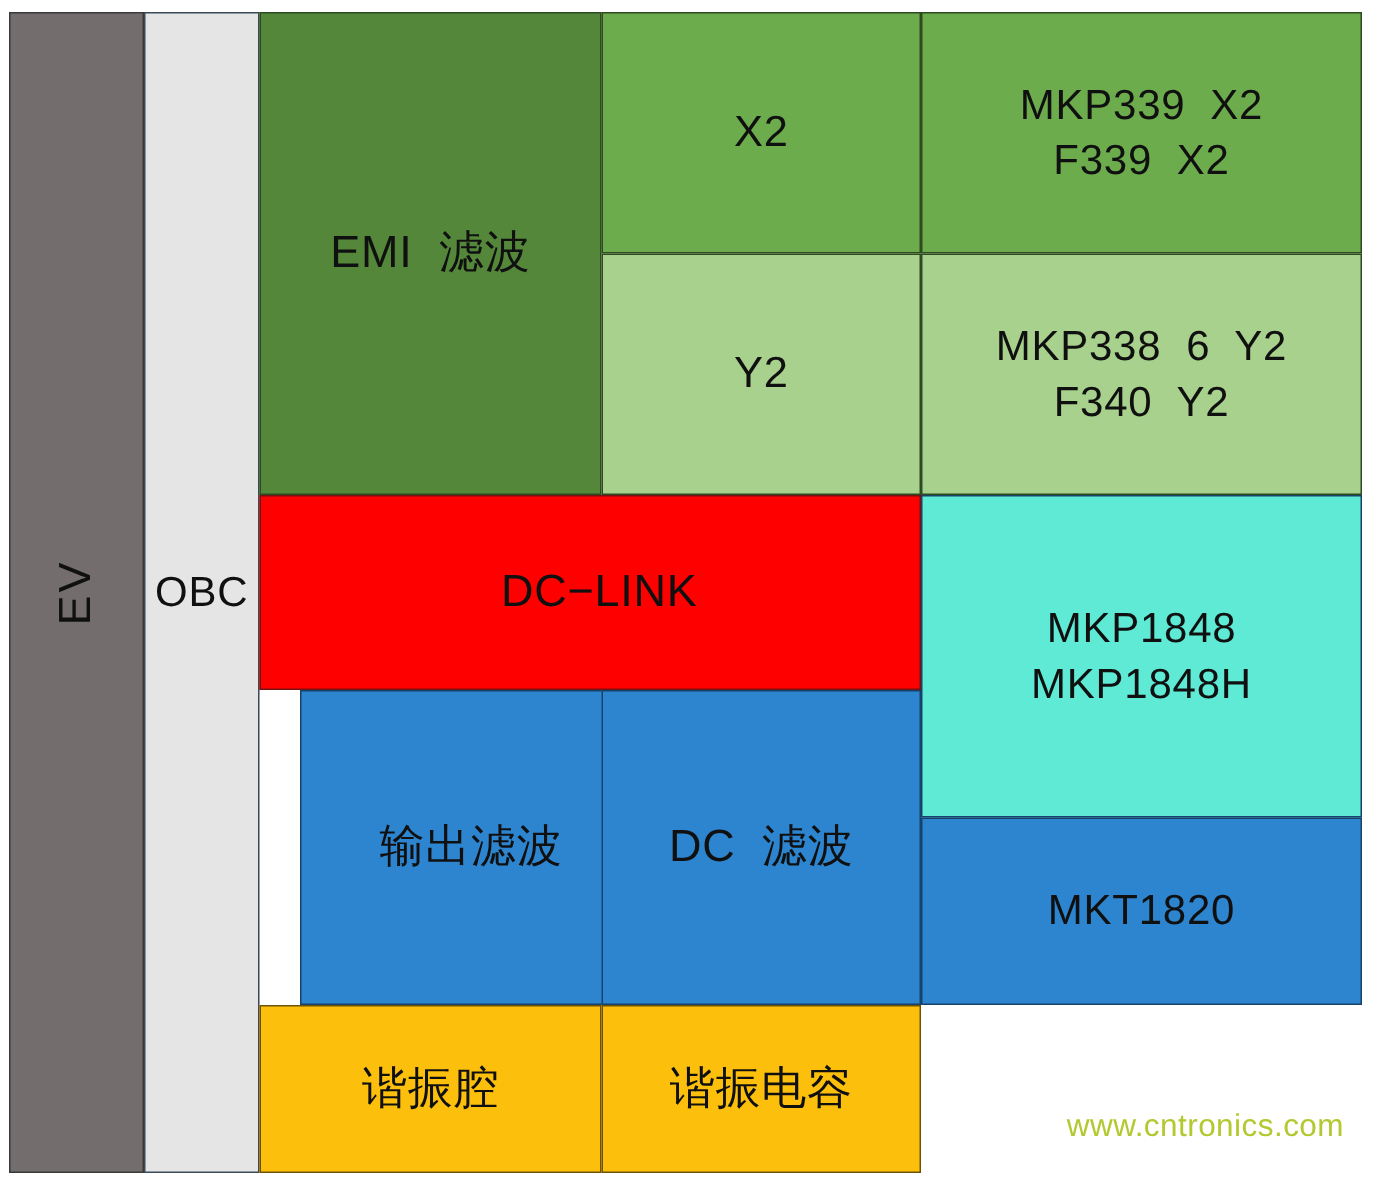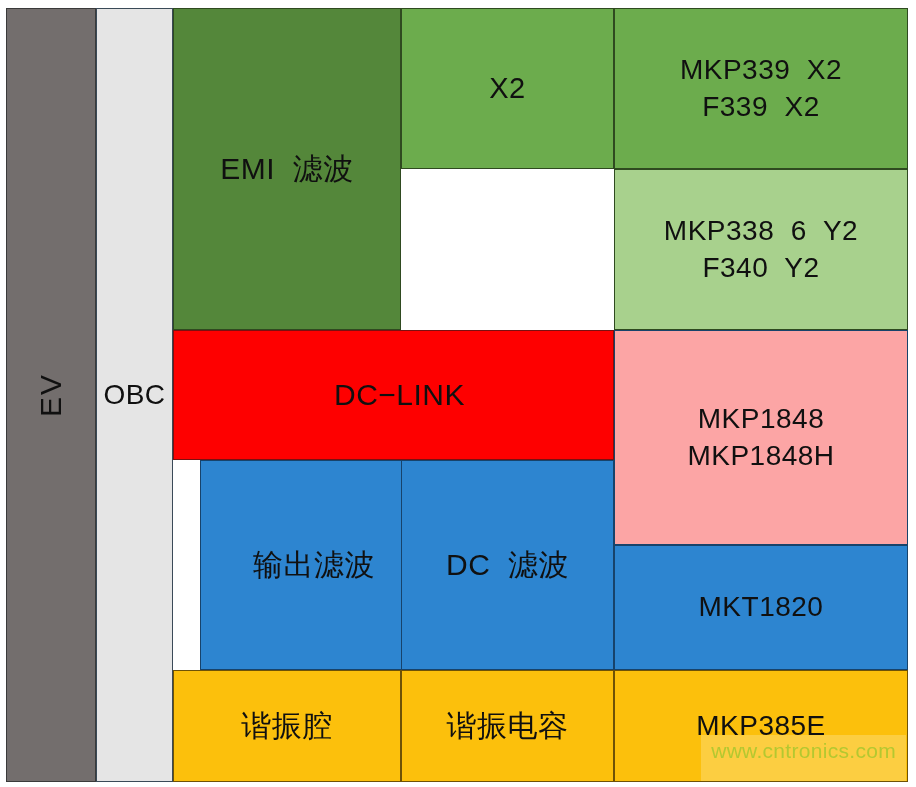--- a/index.html
+++ b/index.html
@@ -151,21 +151,21 @@
     background: #2d85d0;
     border-color: #17436b;
     font-size: 30px;
   }
 
   .cell-mkp1848 {
     left: 614px;
     top: 330px;
     width: 294px;
     height: 215px;
-    background: #fca5a5;
+    background: #5eead4;
     border-color: #17436b;
     font-size: 28px;
   }
 
   .cell-mkt1820 {
     left: 614px;
     top: 545px;
     width: 294px;
     height: 125px;
     background: #2d85d0;
@@ -232,20 +232,23 @@
   </div>
 
   <div class="cell cell-emi">
     <span class="line">EMI  滤波</span>
   </div>
 
   <div class="cell cell-x2">
     <span class="line">X2</span>
   </div>
 
+  <div class="cell cell-y2">
+    <span class="line">Y2</span>
+  </div>
 
   <div class="cell cell-x2-parts">
     <span class="line">MKP339  X2</span>
     <span class="line">F339  X2</span>
   </div>
 
   <div class="cell cell-y2-parts">
     <span class="line">MKP338  6  Y2</span>
     <span class="line">F340  Y2</span>
   </div>
@@ -272,19 +275,16 @@
   </div>
 
   <div class="cell cell-resocav">
     <span class="line">谐振腔</span>
   </div>
 
   <div class="cell cell-resocap">
     <span class="line">谐振电容</span>
   </div>
 
-  <div class="cell cell-mkp385e">
-    <span class="line">MKP385E</span>
-  </div>
 
   <div class="watermark">www.cntronics.com</div>
 
 </div>
 
 </body></html>

